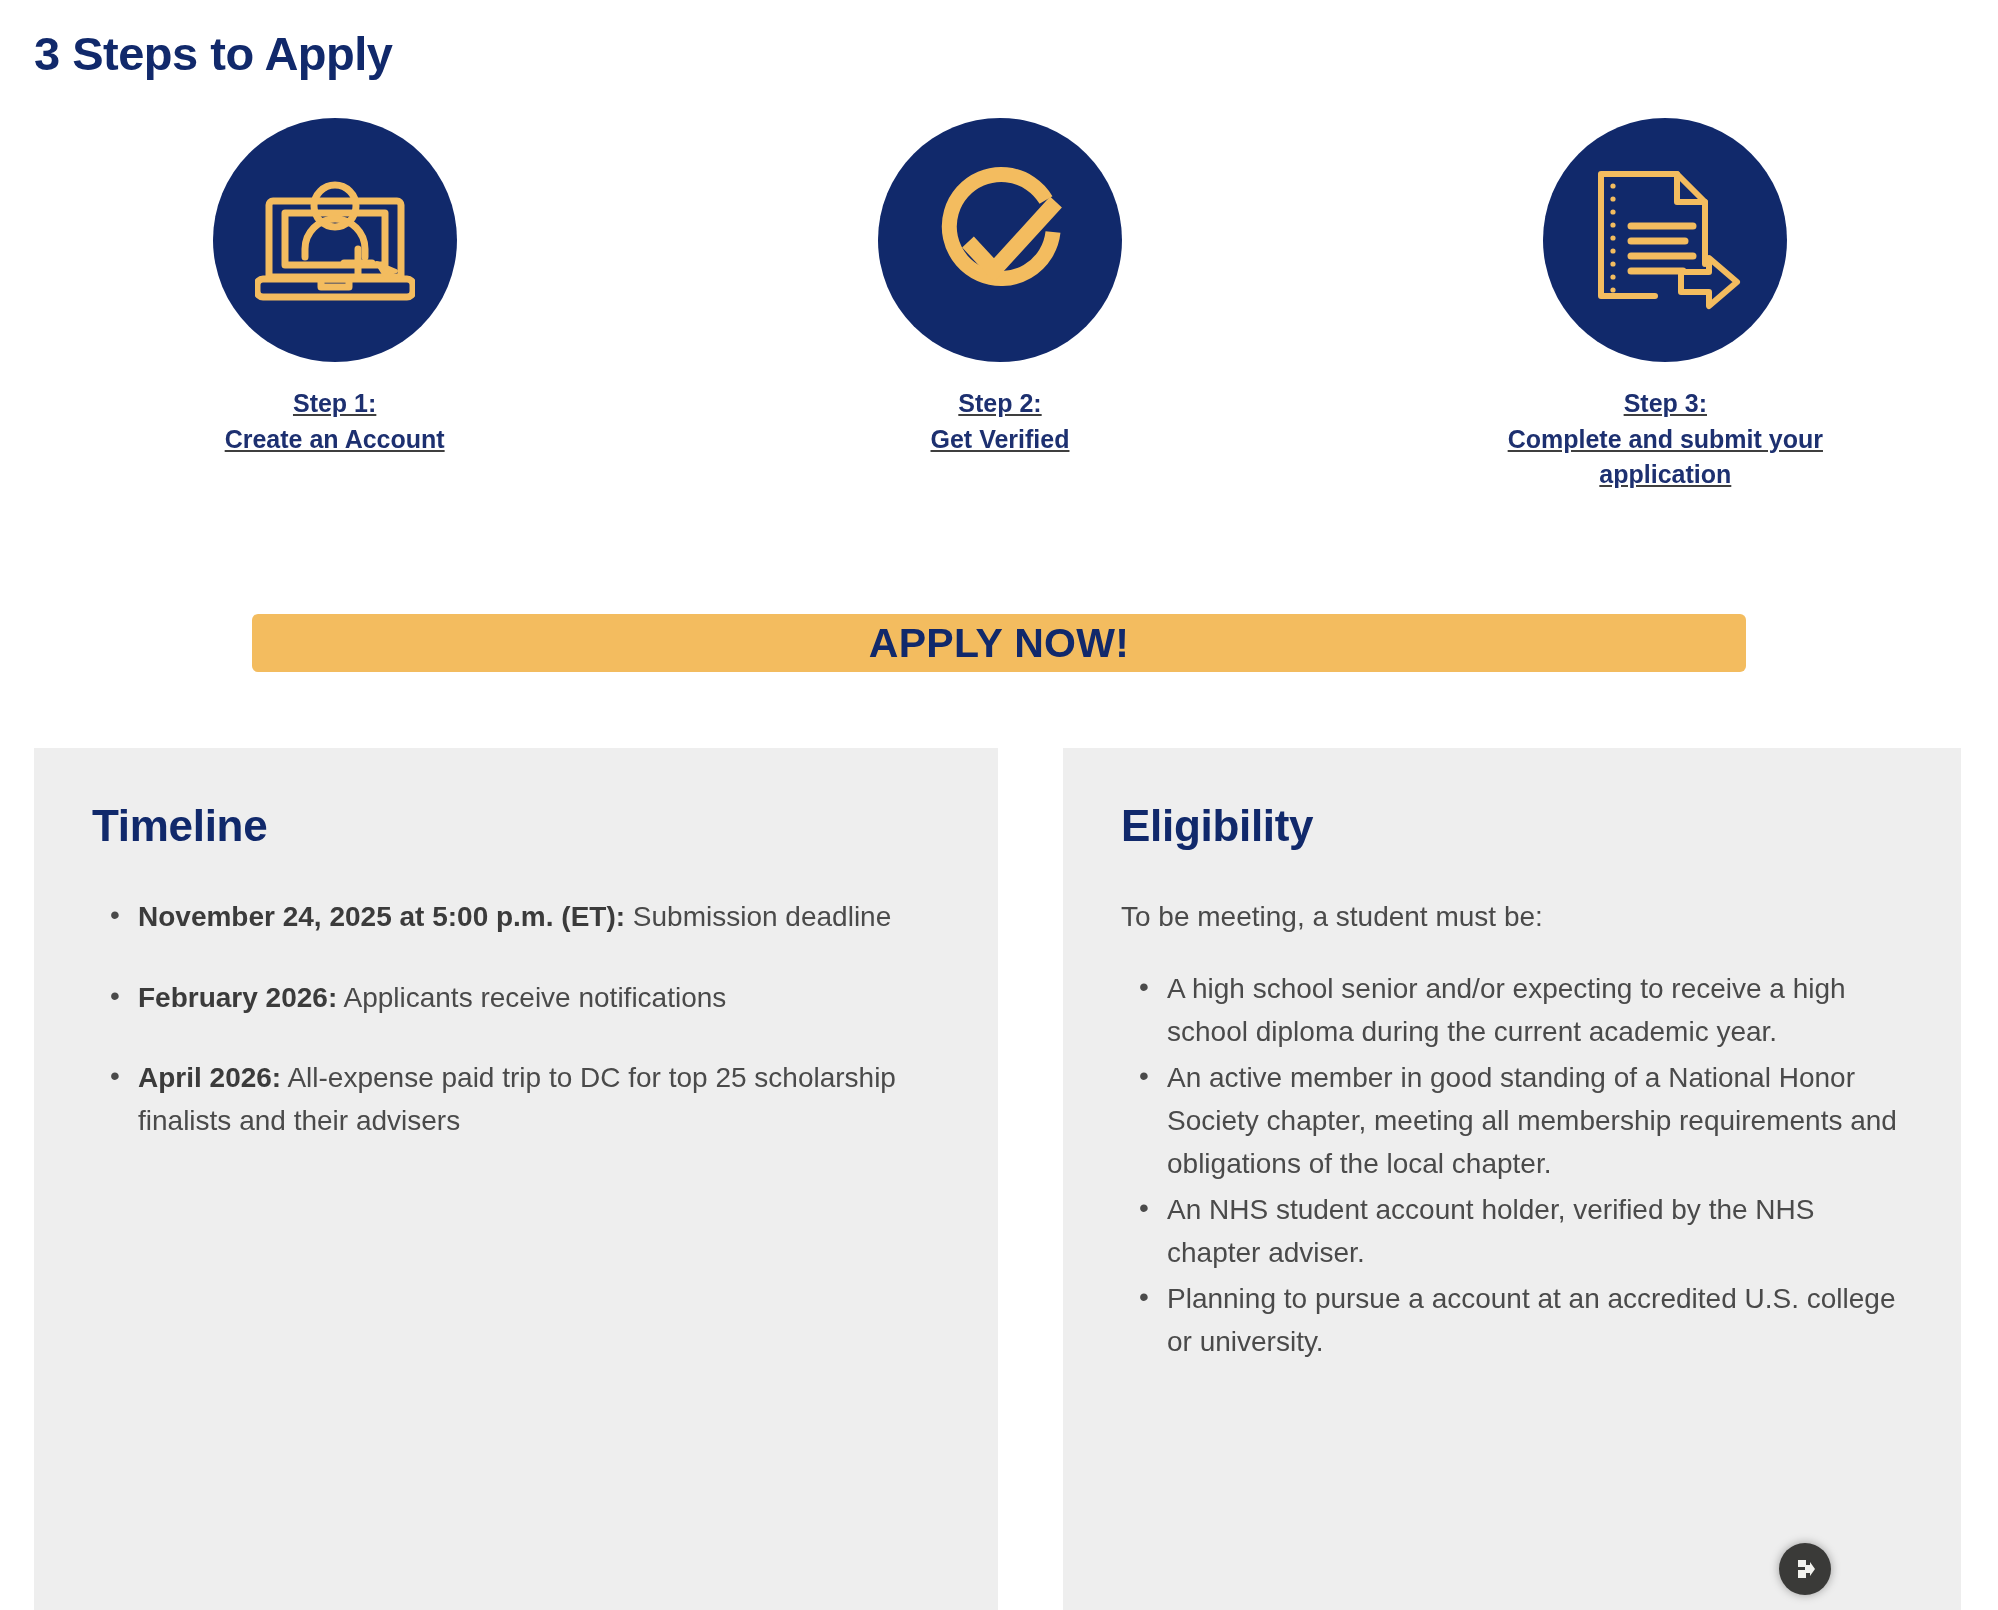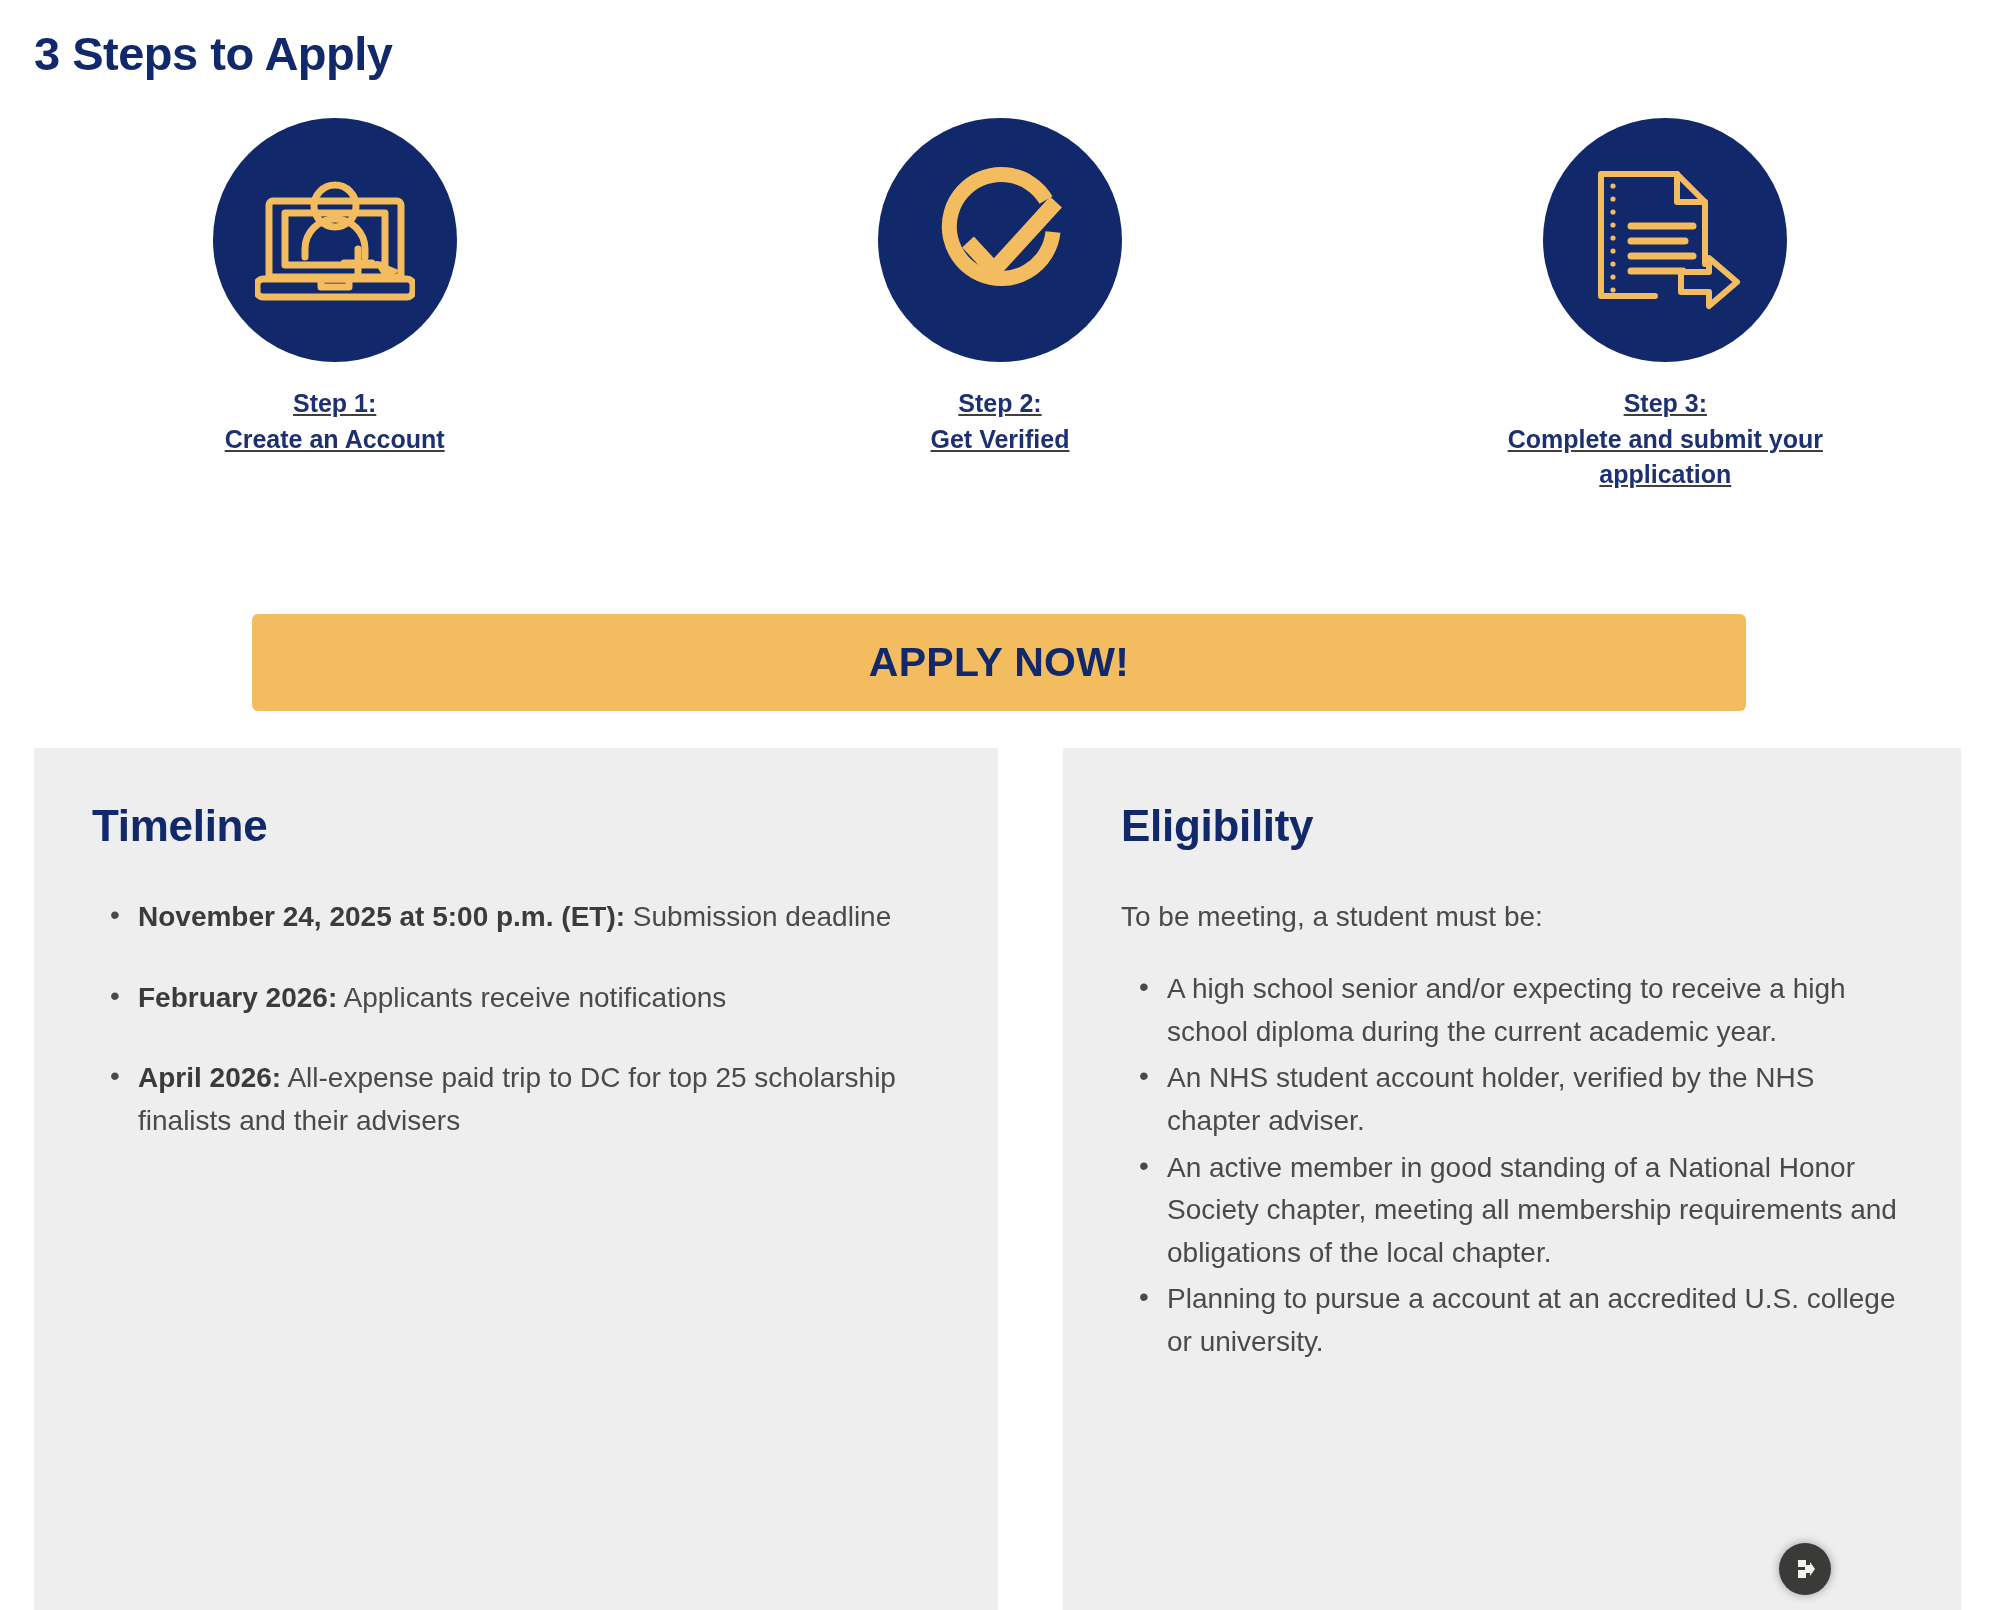--- a/index.html
+++ b/index.html
@@ -80,21 +80,21 @@
   .apply-wrap {
     position: absolute;
     left: 0;
     top: 614px;
     width: 1998px;
     display: flex;
     justify-content: center;
   }
   .apply-btn {
     width: 1494px;
-    height: 97px;
+    height: 58px;
     background: #f3bc5f;
     border: none;
     border-radius: 6px;
     color: #11296b;
     font-family: "Liberation Sans", sans-serif;
     font-size: 41px;
     font-weight: 700;
     letter-spacing: 0.3px;
     cursor: pointer;
     display: flex;
@@ -287,22 +287,22 @@
           <b>April 2026:</b><span> All-expense paid trip to DC for top 25 scholarship finalists and their advisers</span>
         </li>
       </ul>
     </section>
 
     <section class="panel panel-eligibility">
       <h3 class="panel-title">Eligibility</h3>
       <p class="panel-intro">To be meeting, a student must be:</p>
       <ul class="bullets eligibility-list">
         <li>A high school senior and/or expecting to receive a high school diploma during the current academic year.</li>
+        <li>An active member in good standing of a National Honor Society chapter, meeting all membership requirements and obligations of the local chapter.</li>
         <li>An NHS student account holder, verified by the NHS chapter adviser.</li>
-        <li>An active member in good standing of a National Honor Society chapter, meeting all membership requirements and obligations of the local chapter.</li>
         <li>Planning to pursue a account at an accredited U.S. college or university.</li>
       </ul>
     </section>
 
   </div>
 
   <div class="floating-badge">
     <svg width="26" height="26" viewBox="0 0 26 26" fill="none">
       <path d="M6 4 h8 v7 h-8 z" fill="#f2f2ee"></path>
       <path d="M6 14 h8 v8 h-8 z" fill="#f2f2ee"></path>

